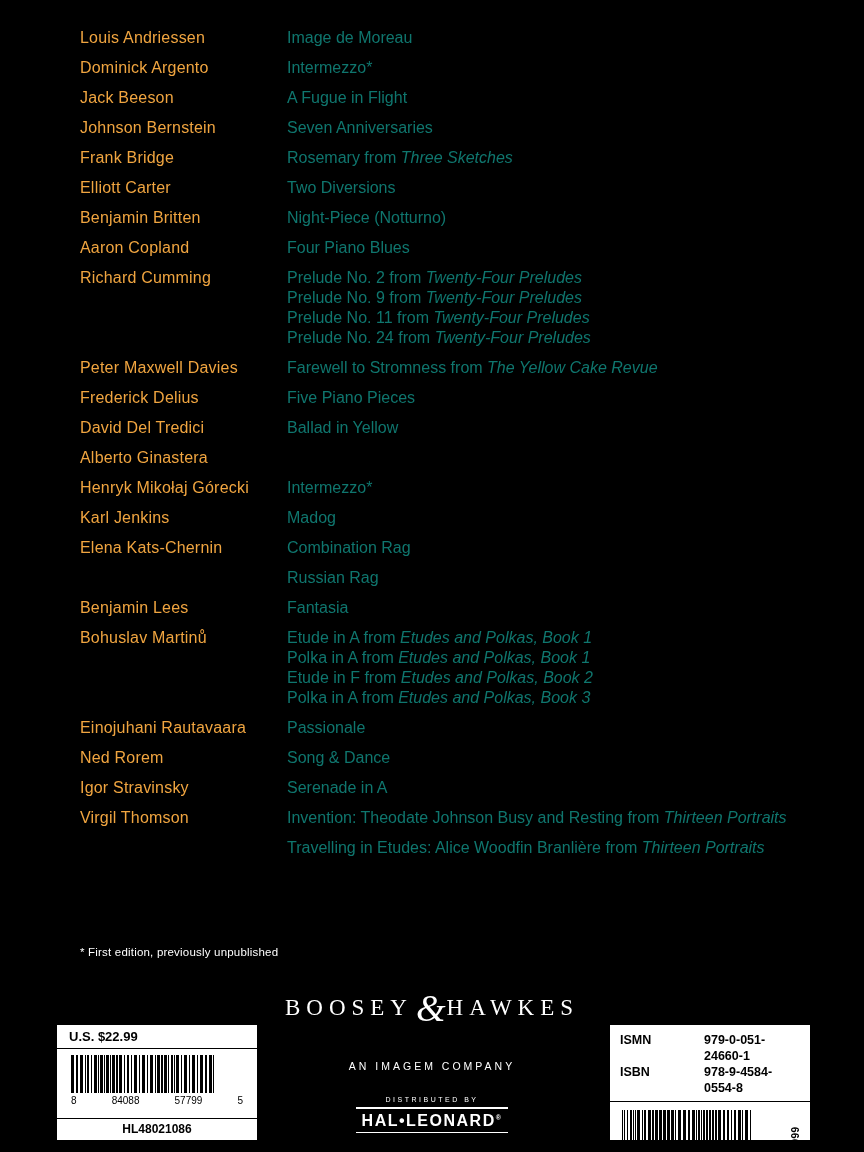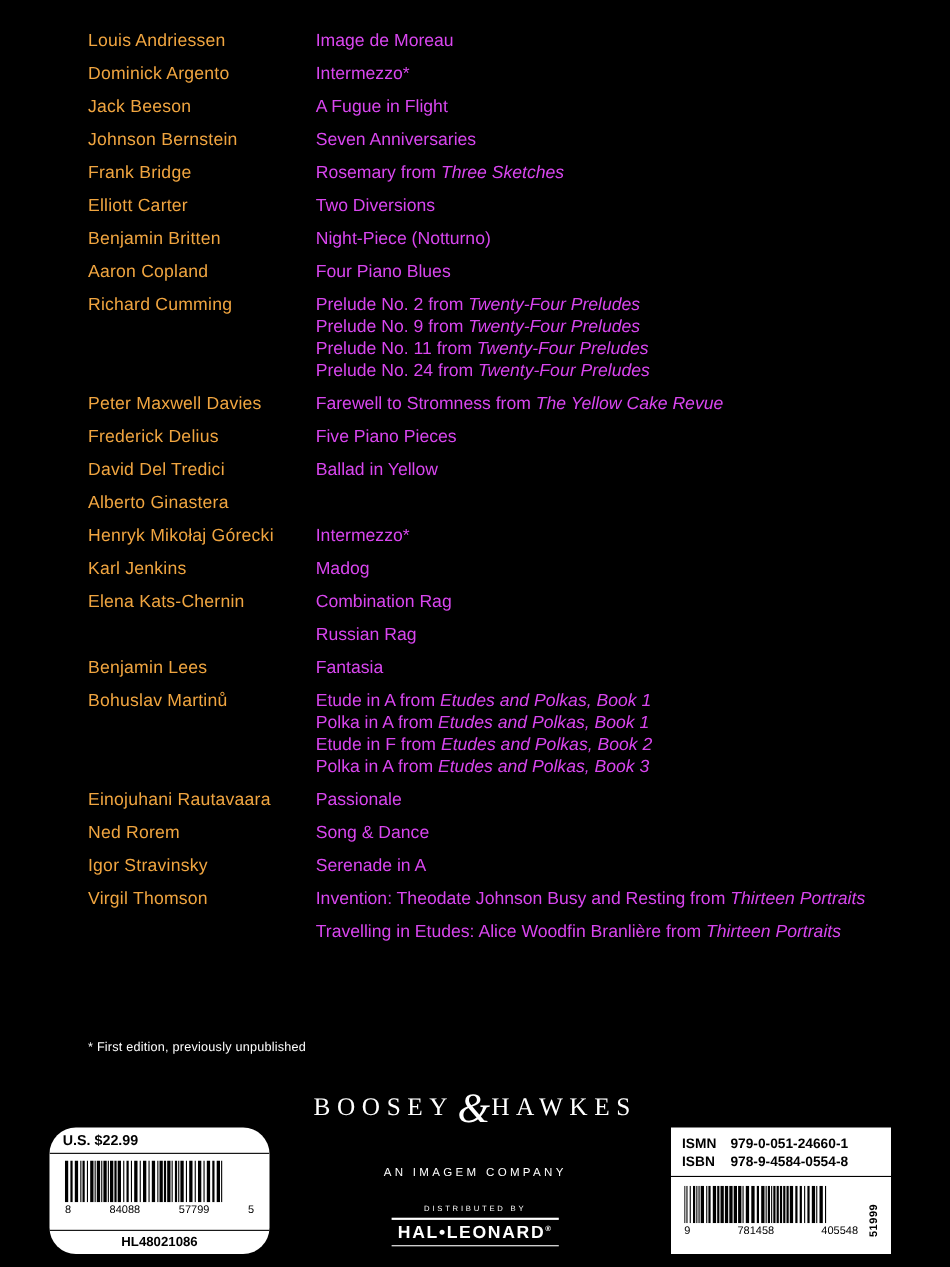--- a/index.html
+++ b/index.html
@@ -16,21 +16,21 @@
     position:absolute;
     left:80px; top:28px; right:30px;
   }
   .row { display:flex; margin-bottom:10px; }
   .composer {
     flex:none; width:207px;
     color:var(--gold,#F0A540);
     font-size:16px; line-height:20px;
     letter-spacing:0.2px;
   }
-  .works { flex:1; color:#d946ef; font-size:16px; line-height:20px; }
+  .works { flex:1; color:#0f766e; font-size:16px; line-height:20px; }
   .work-line { white-space:nowrap; }
   .work-line.normal:not(:last-child) { margin-bottom:10px; }
   .work-line em { font-style:italic; }
   
   .footnote {
     position:absolute; left:80px; top:946px;
     font-size:11.5px; color:#fff; letter-spacing:0.2px;
   }
   
   .publisher { position:absolute; left:0; right:0; top:986px; text-align:center; }
@@ -50,40 +50,40 @@
     border-top:2px solid #fff; border-bottom:1px solid #fff;
     padding:3px 6px 2px;
     font-size:16px; font-weight:bold; letter-spacing:1.5px; color:#fff;
   }
   .hal-logo sup { font-size:7px; vertical-align:6px; }
   
   .box {
     position:absolute; top:1025px; width:200px; height:115px;
     background:#fff; color:#000; overflow:hidden;
   }
-  .box.left-box { left:45px;border-radius:24px; }
+  .box.left-box { left:57px; }
   .box.right-box { left:610px; }
   .price-row {
     height:24px; line-height:24px; padding-left:12px;
     font-size:13px; font-weight:bold; border-bottom:1px solid #000;
   }
   .bc-area { position:relative; padding:6px 14px 2px; }
   .bars { height:38px; display:flex; align-items:stretch; overflow:hidden; }
   .bars span { flex:none; background:#000; height:100%; }
   .digits-row {
     display:flex; justify-content:space-between;
     font-size:10px; margin-top:2px; padding:0 0 0 0;
   }
   .catalog-row {
     position:absolute; left:0; right:0; bottom:0; height:22px; line-height:21px;
     border-top:1px solid #000; text-align:center;
     font-size:12px; font-weight:bold;
   }
   .isbn-area { padding:7px 10px 5px; border-bottom:1px solid #000; }
-  .isbn-row { display:flex; font-size:12.5px; font-weight:bold; line-height:16px; }
+  .isbn-row { display:flex; font-size:12.5px; font-weight:bold; line-height:16px;gap:40px; }
   .isbn-row .lbl { width:44px; flex:none; }
   .right-bc { padding:8px 30px 2px 12px; }
   .right-bc .bars { height:34px; }
   .addon {
     position:absolute; right:0px; top:34px;
     transform:rotate(-90deg); transform-origin:center;
     font-size:10px; font-weight:bold; letter-spacing:0.5px;
   }
 </style>
 </head>

